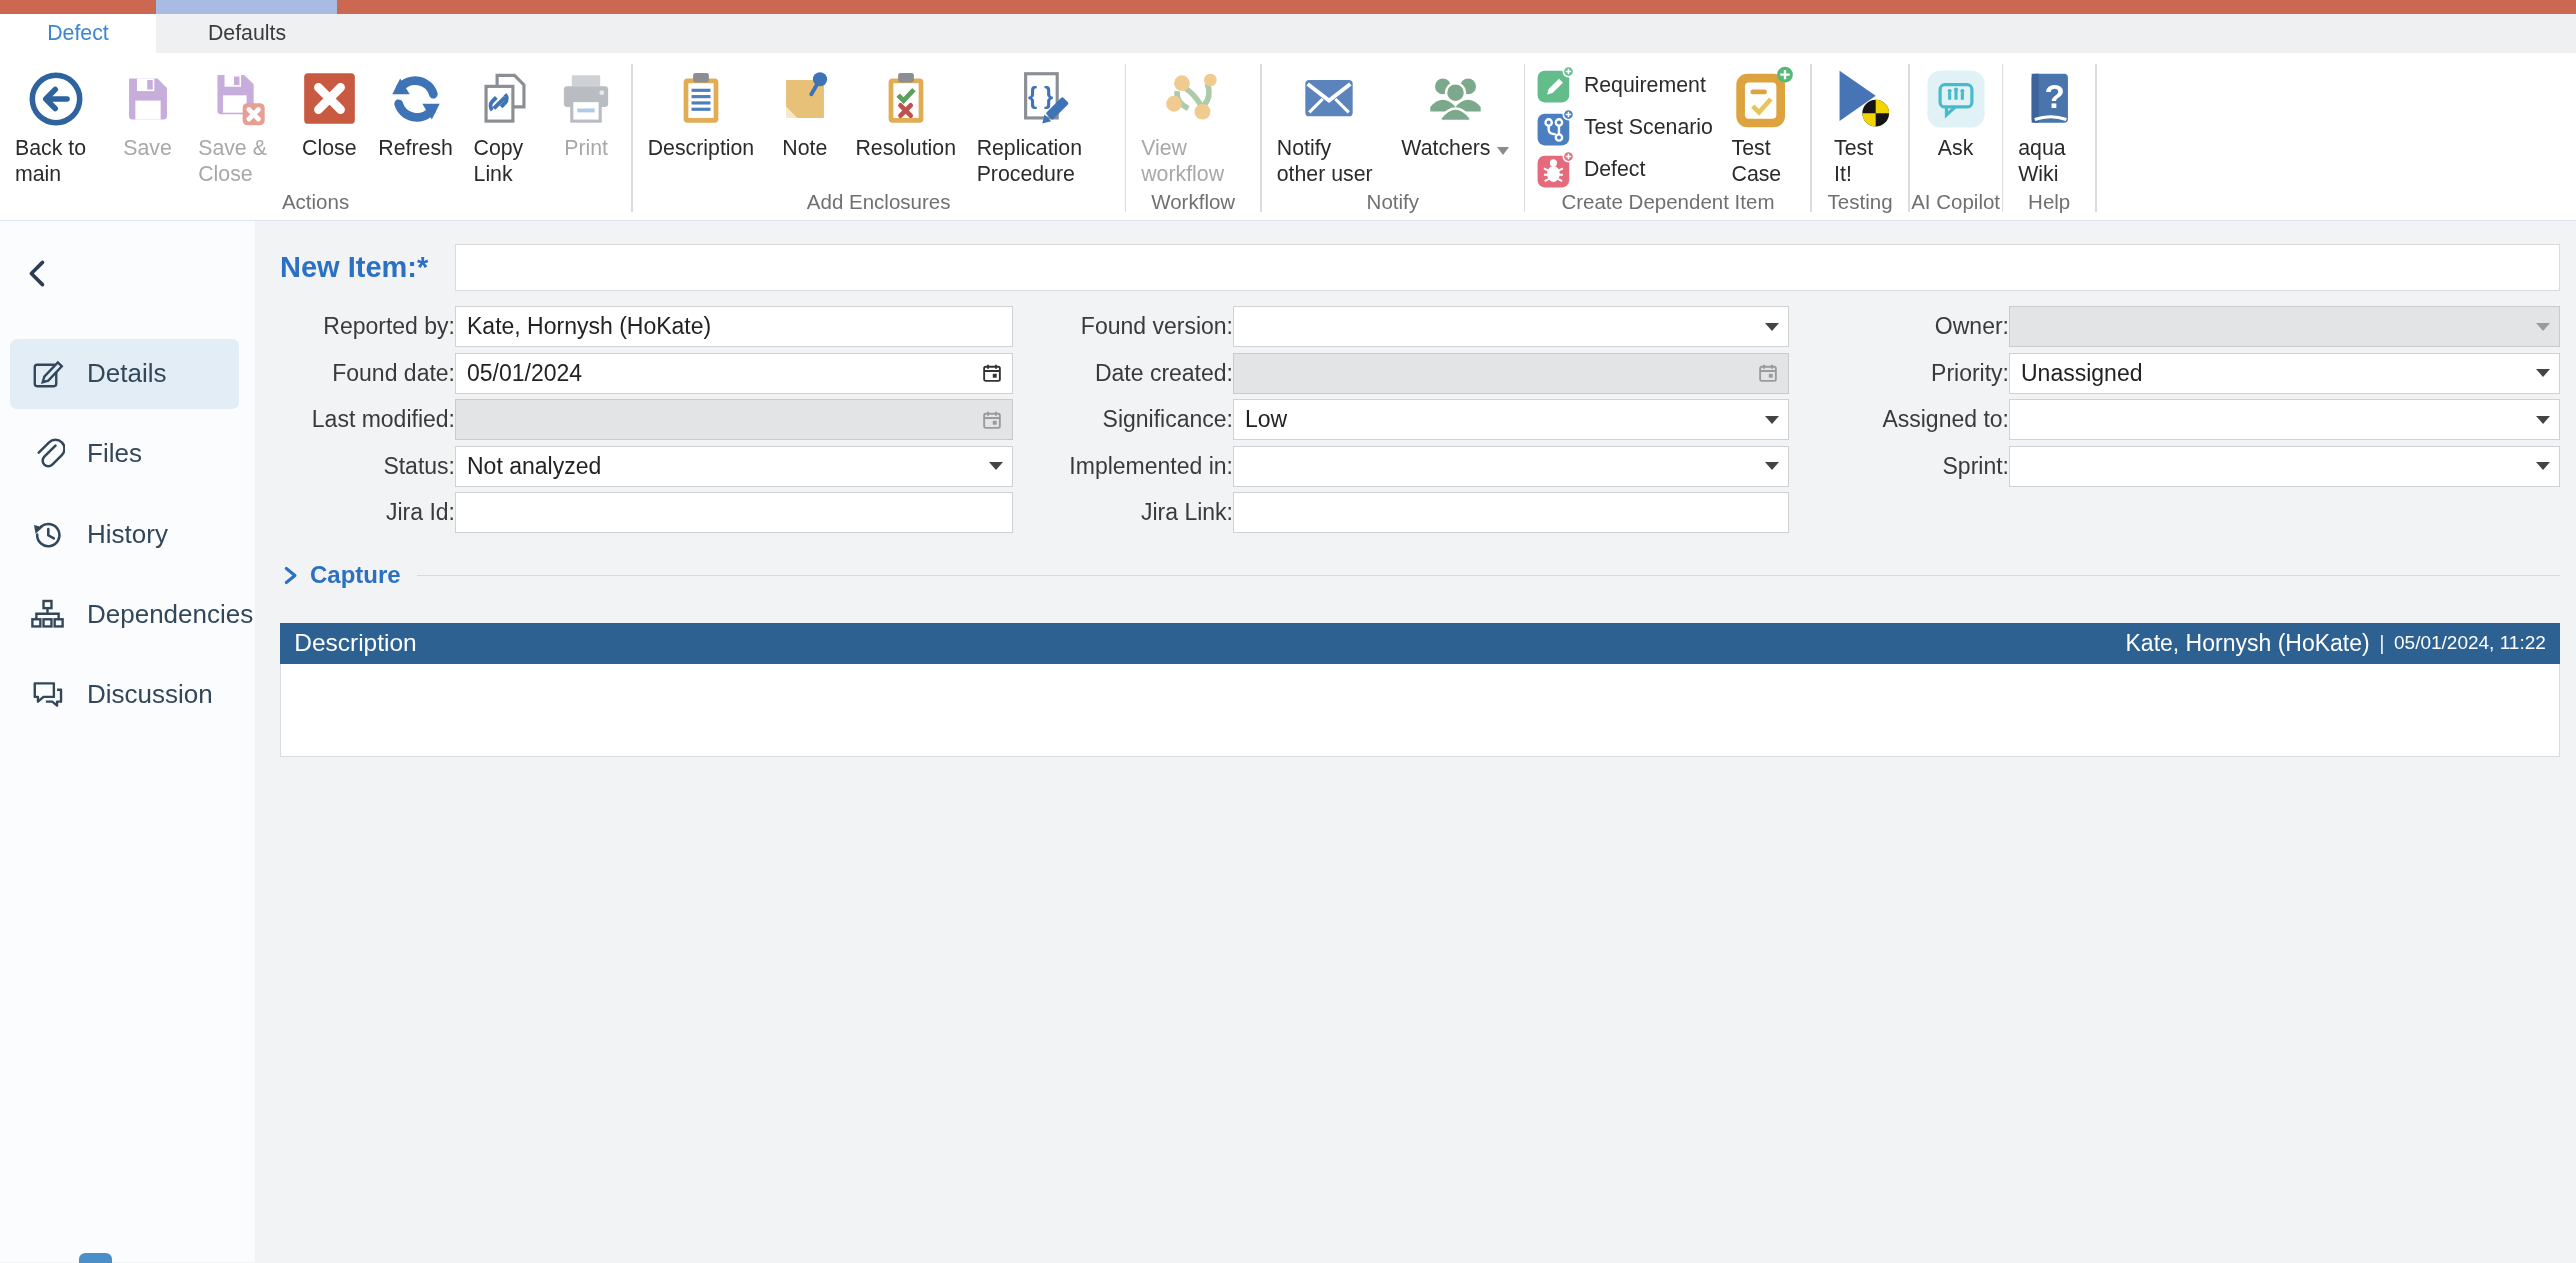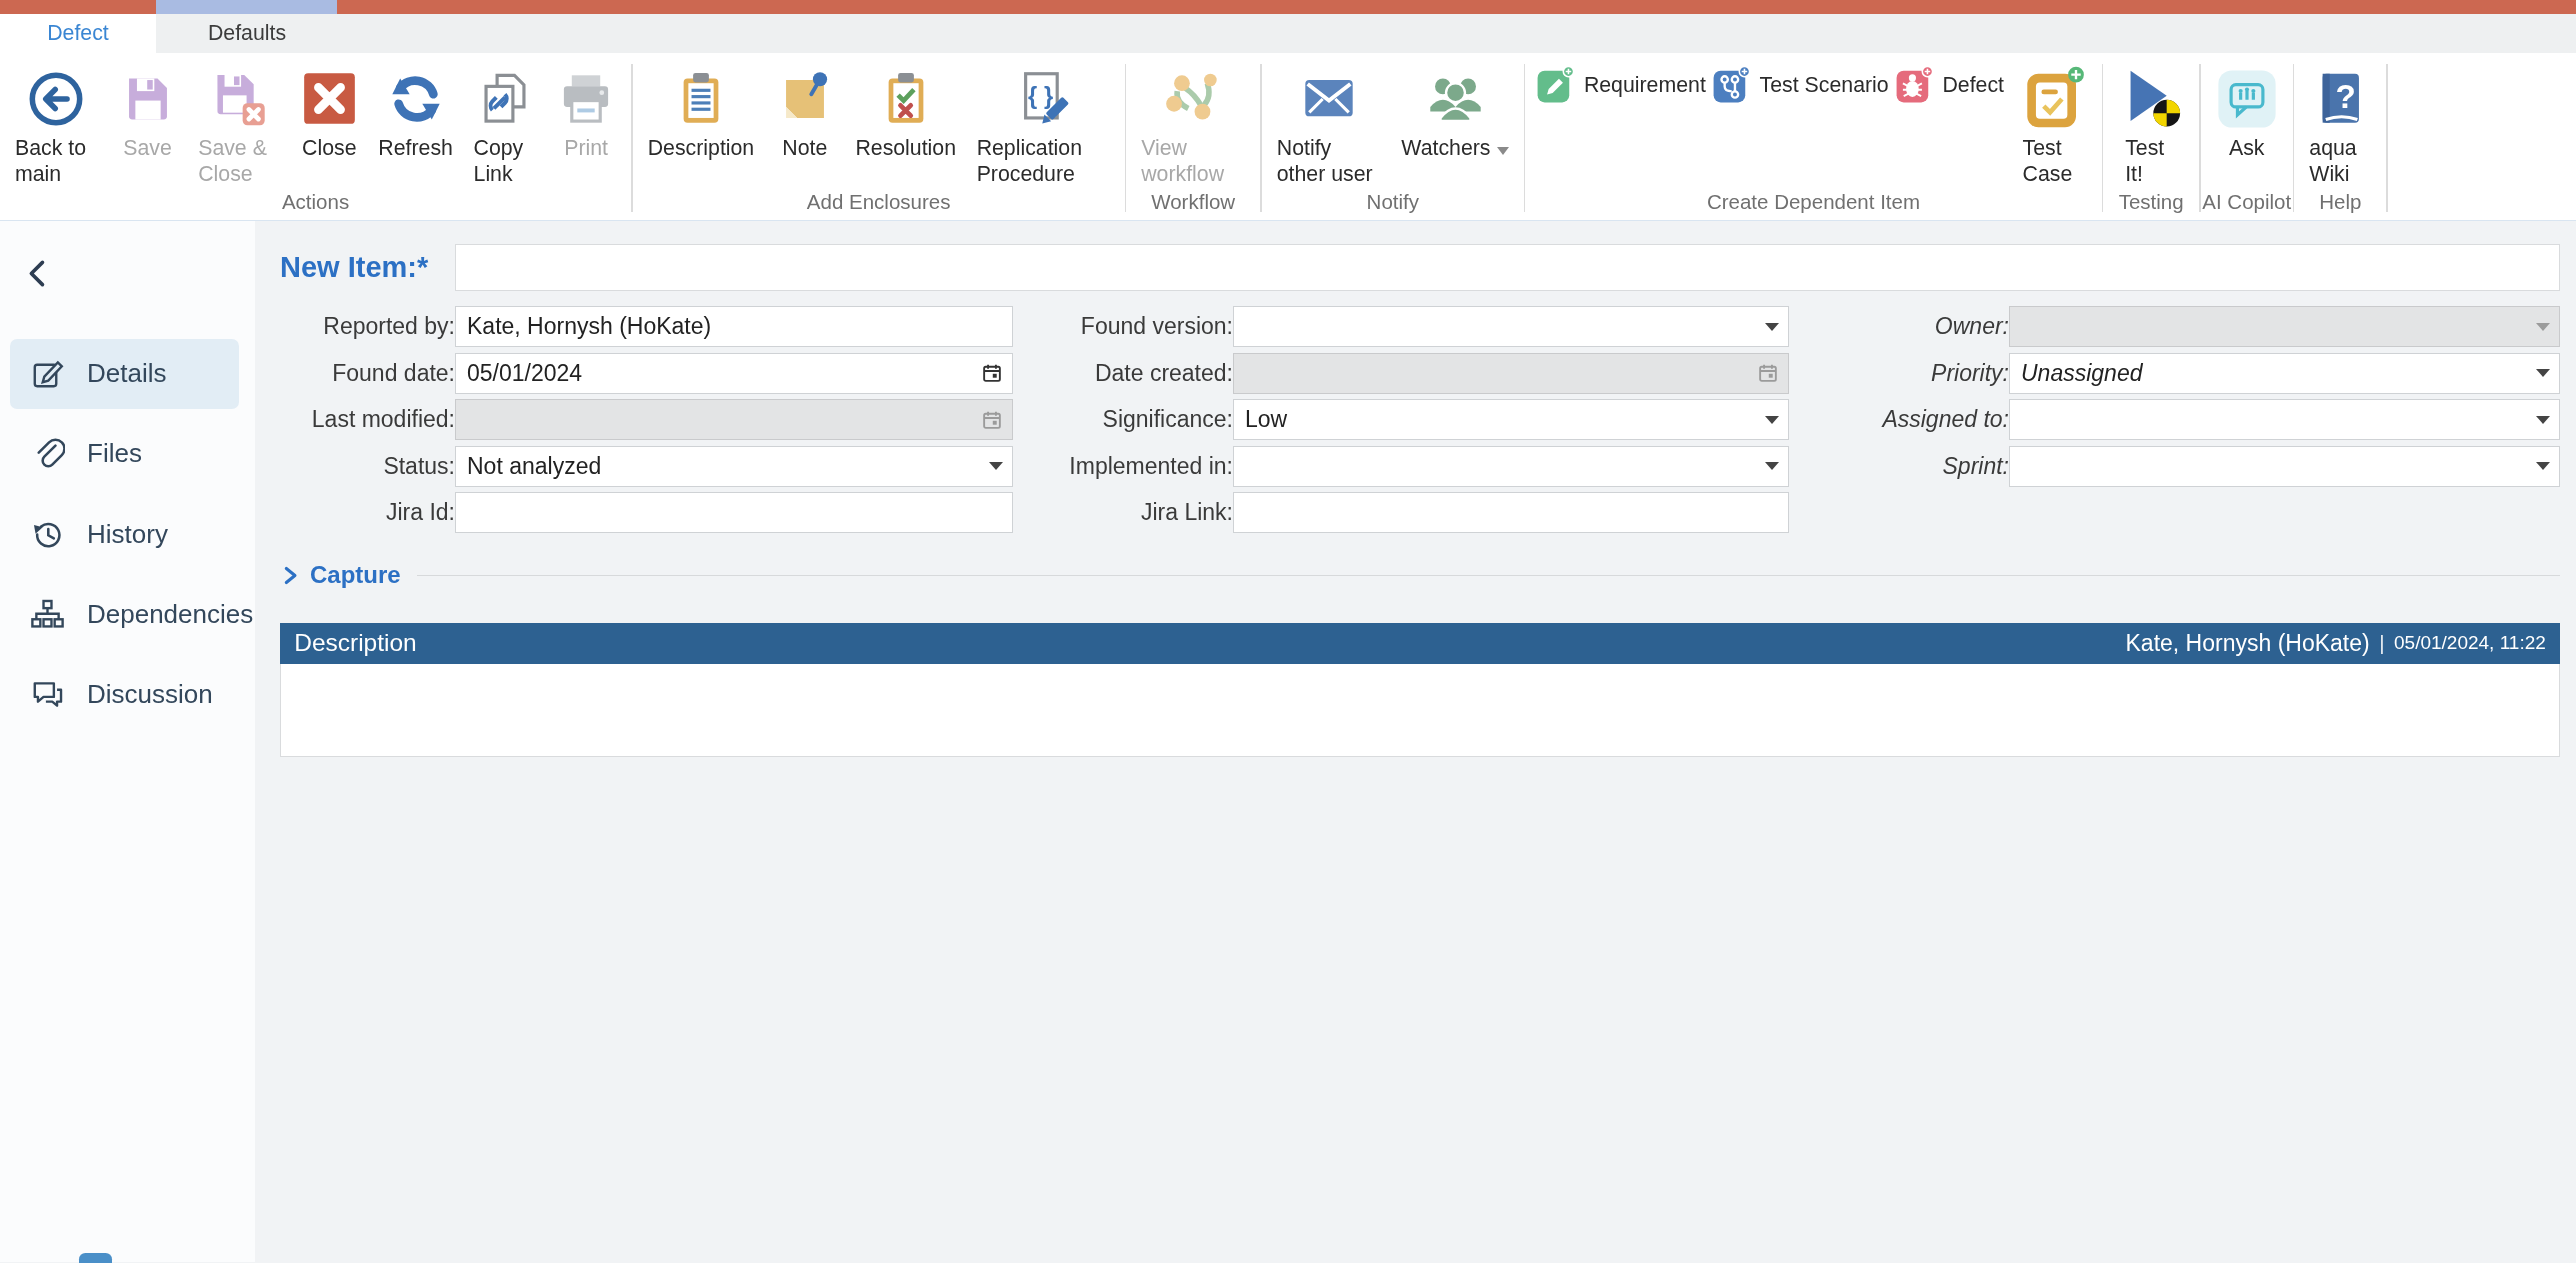--- a/index.html
+++ b/index.html
@@ -24,21 +24,21 @@
     font-size:20.5px; color:#707070; white-space:nowrap; }
   .rsep { width:1.6px; background:#dcdcdc; margin:11px 0 8px 0; }
   .rbtn { display:flex; flex-direction:column; align-items:center; padding:0 10.3px; cursor:pointer; }
   .rbtn .icn { height:69px; margin-top:11px; display:flex; align-items:center; justify-content:center; }
   .rbtn .blabel { margin-top:1.6px; font-size:21.3px; line-height:26px; color:#2b2b2b; text-align:left; }
   .rbtn.disabled .blabel { color:#a8a8a8; }
   .w100{max-width:82px;} .w90{max-width:76px;} .w120{max-width:104px;} .w150{max-width:133px;}
   .w70{max-width:62px;} .w60{max-width:52px;}
   .caret-sm { display:inline-block; width:0; height:0; border-left:6.3px solid transparent;
     border-right:6.3px solid transparent; border-top:8px solid #8a8a8a; margin-left:6.3px; }
-  .dep-stack { display:flex; flex-direction:row; margin-top:14.2px; gap:6.3px; padding:0 6.3px; }
+  .dep-stack { display:flex; flex-direction:column; margin-top:14.2px; gap:6.3px; padding:0 6.3px; }
   .dep-item { display:flex; align-items:center; gap:9.5px; height:36px; cursor:pointer; }
   .dep-item .dlabel { font-size:21.3px; color:#2b2b2b; white-space:nowrap; }
 
   
   .content { display:flex; height:1041px; }
   .sidebar { width:255px; background:#fbfcfd; padding-top:24px; position:relative; flex:none; }
   .collapse { margin:9.5px 0 0 20.5px; width:38px; height:38px; display:flex; align-items:center; cursor:pointer; }
   .navlist { margin-top:46px; }
   .nav-item { height:70px; margin:0 16px 10.3px 9.5px; display:flex; align-items:center;
     padding-left:20.5px; gap:22px; border-radius:7.1px; font-size:26px; color:#33475b; cursor:pointer; }
@@ -47,21 +47,21 @@
   .main { flex:1; padding:21.3px 16px 0 25px; }
   .newitem-row { display:flex; align-items:center; height:51px; }
   .newitem-row .nlabel { width:175px; font-size:29px; font-weight:600; color:#2c70c4; }
   .newitem-row input { flex:1; height:47px; background:#fff; border:1.6px solid #d9dbdd;
     font-size:24px; padding:0 12.6px; font-family:inherit; color:#222; }
 
   .fields { display:flex; margin-top:12.6px; }
   .fcol { display:flex; flex-direction:column; }
   .fcol.c1 { width:733px; margin-right:45px; }
   .fcol.c2 { width:731px; margin-right:52px; }
-  .fcol.c3 { width:719px;font-style:italic; }
+  .fcol.c3 { width:719px; }
   .frow { display:flex; align-items:center; height:41px; margin-bottom:5.5px; }
   .flabel { width:175px; font-size:23px; color:#3a3a3a; flex:none;text-align:right; }
   .c3 .flabel { width:168px; }
   .fld { flex:1; height:41px; background:#fff; border:1.6px solid #cfd2d5; position:relative;
     display:flex; align-items:center; padding:0 11px; font-size:23px; color:#222; }
   .fld input { border:none; outline:none; width:100%; height:100%; font-size:23px;
     font-family:inherit; color:#222; background:transparent; }
   .fld.disabled { background:#e3e4e5; border-color:#c9cacc; }
   .fld .tail { position:absolute; right:9.5px; top:50%; transform:translateY(-50%); display:flex; }
   .caret { width:0; height:0; border-left:7.1px solid transparent; border-right:7.1px solid transparent;

